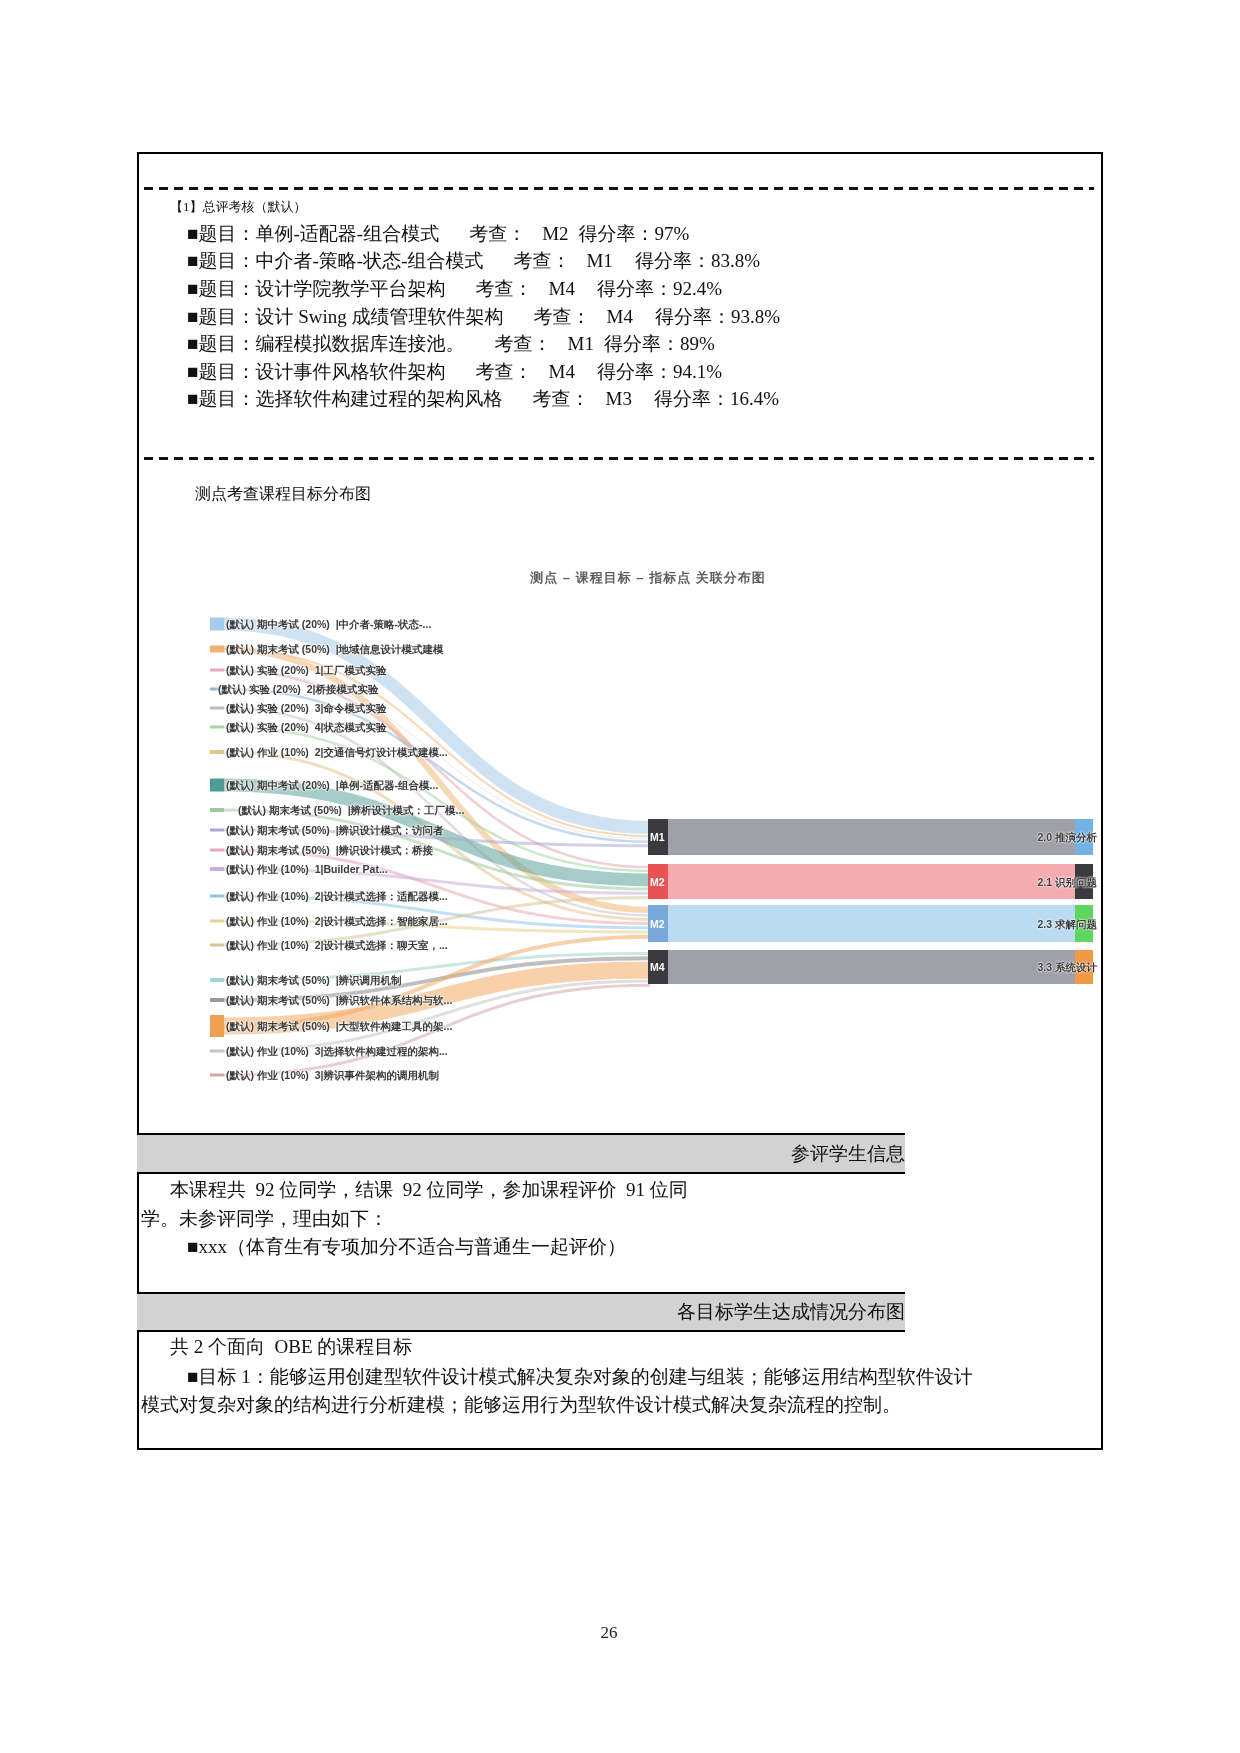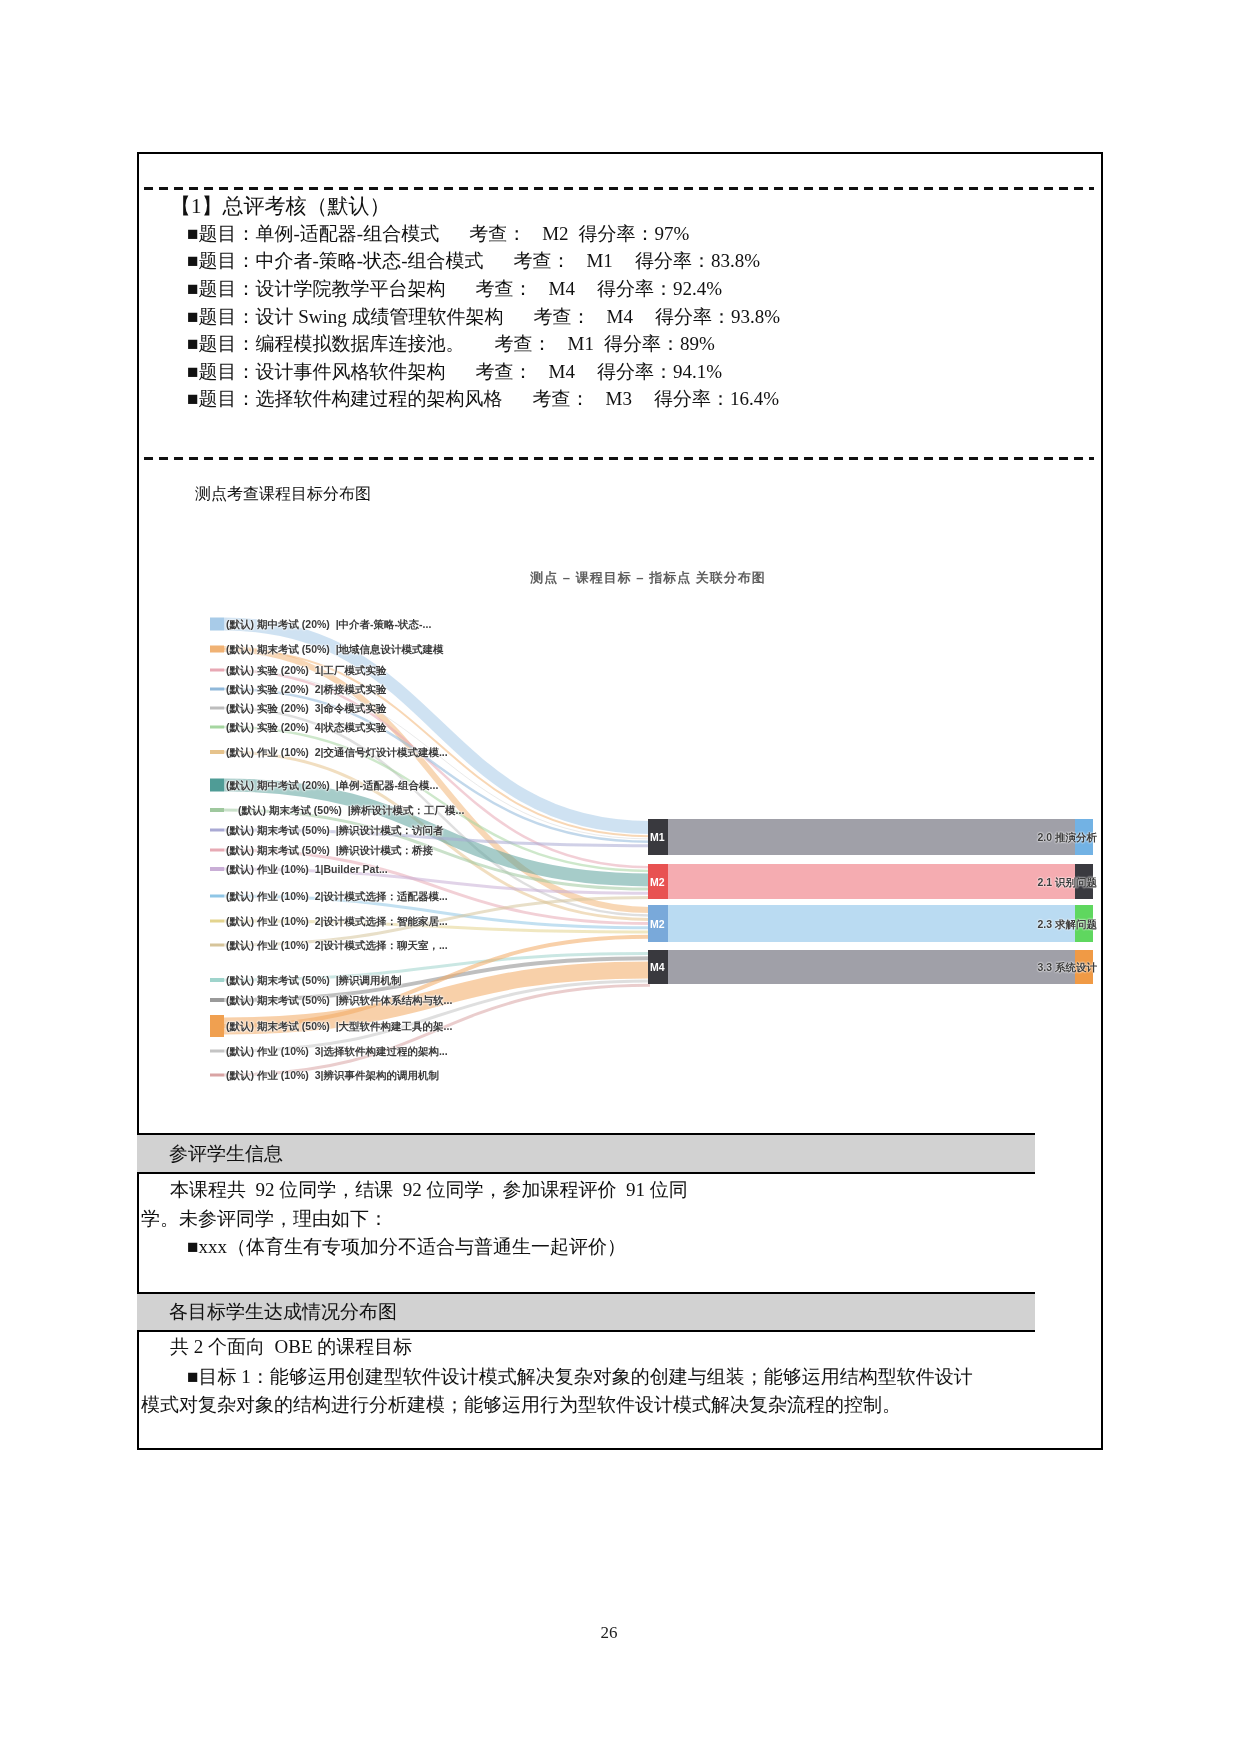--- a/index.html
+++ b/index.html
@@ -11,32 +11,32 @@
   
   .report-table{
     position:absolute;left:137px;top:152px;width:966px;height:1298px;
     border:2px solid #000;box-sizing:border-box;background:#fff;
   }
   .dashline{
     position:absolute;left:5px;width:950px;height:3px;
     background:repeating-linear-gradient(90deg,#111 0 9px,transparent 9px 15px);
   }
   .doc-text{font-size:19px;line-height:27.5px;white-space:pre;}
-  .q-heading{position:absolute;left:31px;top:39px;font-size:21px;}
+  .q-heading{position:absolute;left:31px;top:39px;font-size:13px;}
   .q-list{position:absolute;left:48px;top:66px;}
   .q-row{height:27.6px;display:flex;align-items:center;font-size:19px;white-space:pre;}
   .q-row .gap1{margin-left:30px;}
   .q-row .gap2{margin-left:16px;}
   .q-row .gap3{margin-left:22px;}
   .q-row .gap4{margin-left:10px;}
   .section-sub{position:absolute;left:56px;top:326px;font-size:16px;}
   .gray-bar{
-    position:absolute;left:-2px;width:898px;background:#d2d2d2;
+    position:absolute;left:-2px;width:768px;background:#d2d2d2;
     border-top:2px solid #000;border-bottom:2px solid #000;box-sizing:border-box;
-    display:flex;align-items:center;padding-left:32px;font-size:19px;
+    display:flex;align-items:center;padding-left:32px;font-size:19px;justify-content:flex-end;
   }
   .bar-participants{top:979px;height:41px;}
   .bar-goals{top:1138px;height:40px;}
   .body-line{position:absolute;font-size:19px;white-space:pre;}
   .page-number{
     position:absolute;left:0;top:1623px;width:1218px;text-align:center;
     font-size:17px;color:#222;
   }
   
   .chart-layer{position:absolute;left:0;top:0;width:1240px;height:1236px;pointer-events:none;margin-top:32px;}
@@ -164,21 +164,21 @@
       <div class="sk-right-label" style="left: 877px; top: 799px;">2.0 推演分析</div>
       <div class="sk-mid-label" style="left: 650px; top: 843.5px;">M2</div>
       <div class="sk-right-label" style="left: 877px; top: 843.5px;">2.1 识别问题</div>
       <div class="sk-mid-label" style="left: 650px; top: 885.5px;">M2</div>
       <div class="sk-right-label" style="left: 877px; top: 885.5px;">2.3 求解问题</div>
       <div class="sk-mid-label" style="left: 650px; top: 929px;">M4</div>
       <div class="sk-right-label" style="left: 877px; top: 929px;">3.3 系统设计</div>
       <div class="sk-label" style="left: 226px; top: 586px;">(默认) 期中考试 (20%)  |中介者-策略-状态-...</div>
       <div class="sk-label" style="left: 226px; top: 611px;">(默认) 期末考试 (50%)  |地域信息设计模式建模</div>
       <div class="sk-label" style="left: 226px; top: 632px;">(默认) 实验 (20%)  1|工厂模式实验</div>
-      <div class="sk-label" style="left: 226px; top: 651px;">(默认) 实验 (20%)  2|桥接模式实验</div>
+      <div class="sk-label" style="left: 218px; top: 651px;">(默认) 实验 (20%)  2|桥接模式实验</div>
       <div class="sk-label" style="left: 226px; top: 670px;">(默认) 实验 (20%)  3|命令模式实验</div>
       <div class="sk-label" style="left: 226px; top: 689px;">(默认) 实验 (20%)  4|状态模式实验</div>
       <div class="sk-label" style="left: 226px; top: 714px;">(默认) 作业 (10%)  2|交通信号灯设计模式建模...</div>
       <div class="sk-label" style="left: 226px; top: 747px;">(默认) 期中考试 (20%)  |单例-适配器-组合模...</div>
       <div class="sk-label" style="left: 226px; top: 772px; padding-left: 12px;">(默认) 期末考试 (50%)  |辨析设计模式：工厂模...</div>
       <div class="sk-label" style="left: 226px; top: 792px;">(默认) 期末考试 (50%)  |辨识设计模式：访问者</div>
       <div class="sk-label" style="left: 226px; top: 812px;">(默认) 期末考试 (50%)  |辨识设计模式：桥接</div>
       <div class="sk-label" style="left: 226px; top: 831px;">(默认) 作业 (10%)  1|Builder Pat...</div>
       <div class="sk-label" style="left: 226px; top: 858px;">(默认) 作业 (10%)  2|设计模式选择：适配器模...</div>
       <div class="sk-label" style="left: 226px; top: 883px;">(默认) 作业 (10%)  2|设计模式选择：智能家居...</div>

